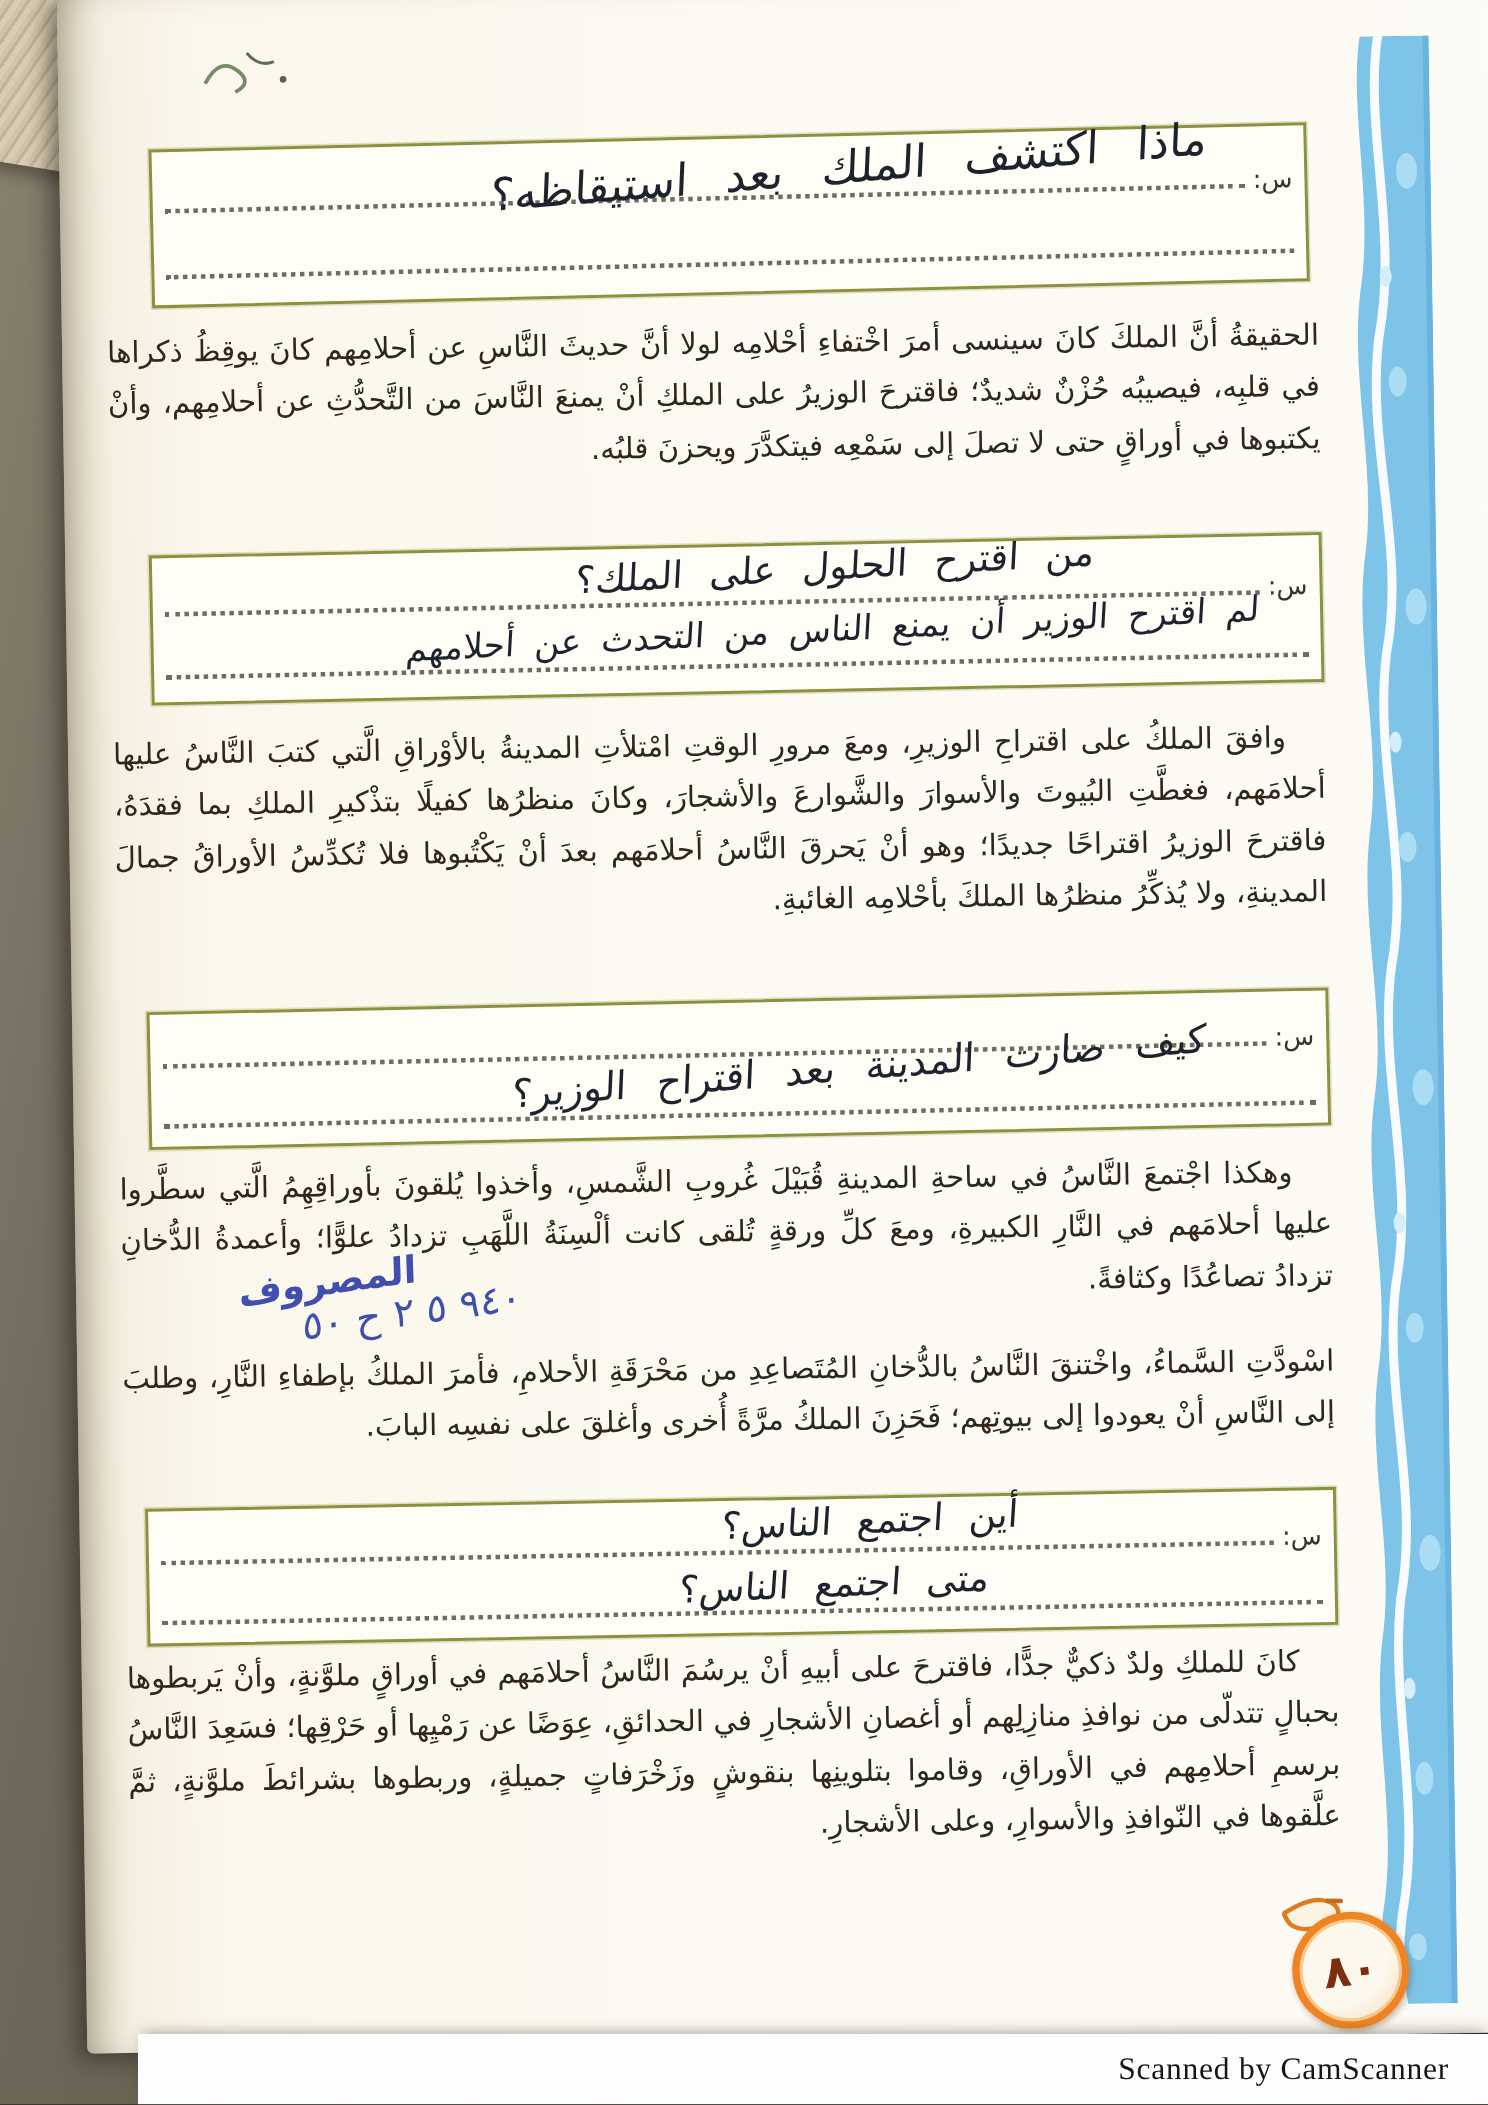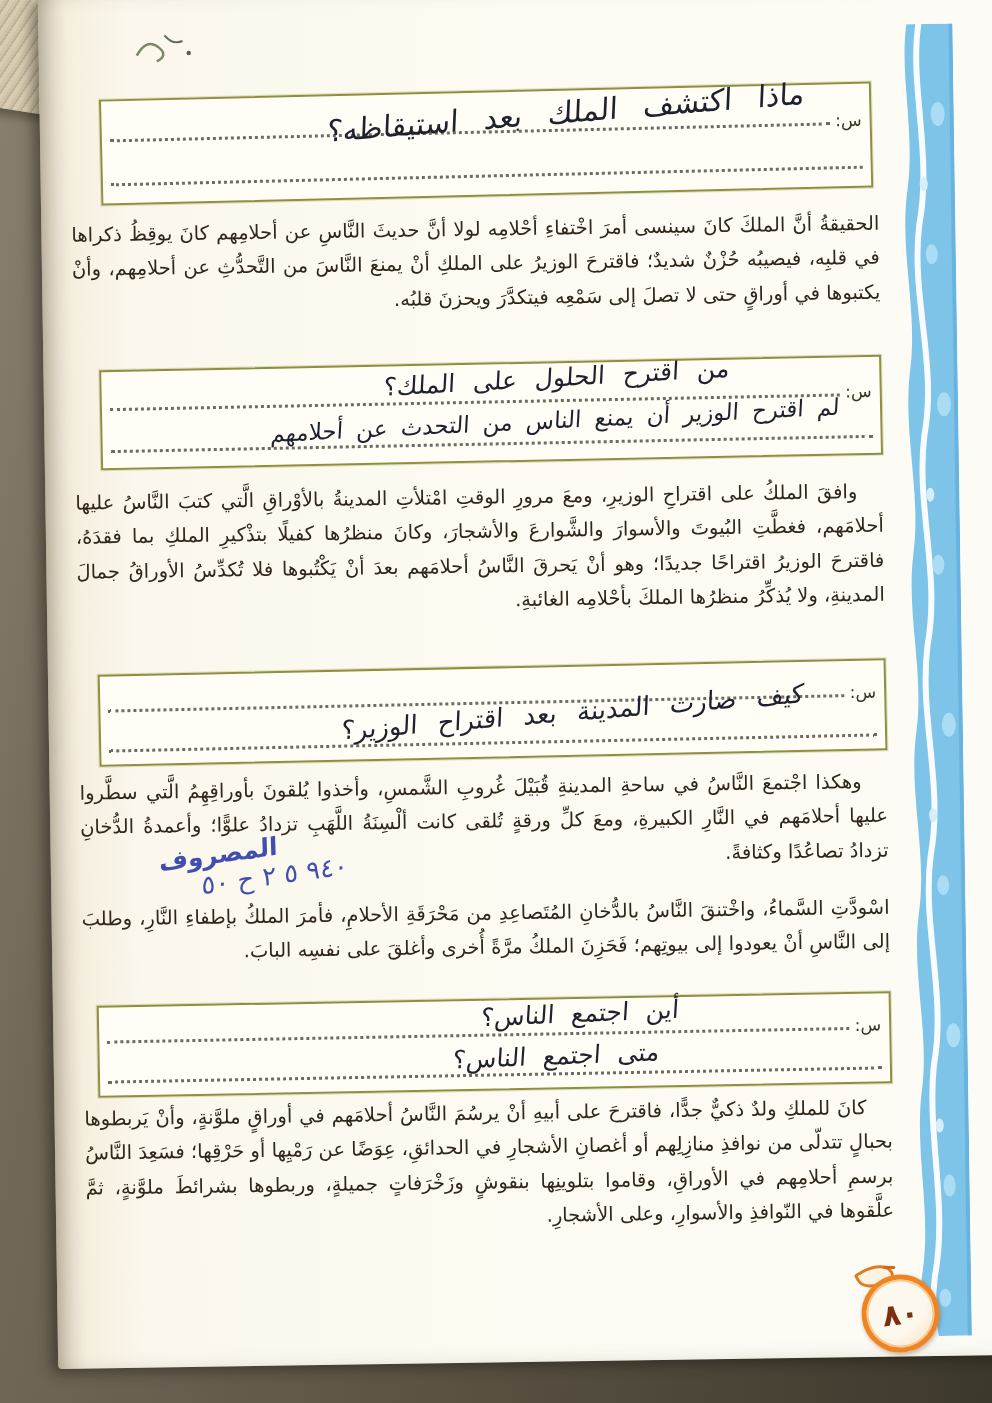--- a/index.html
+++ b/index.html
@@ -201,14 +201,17 @@
 
     <div class="badge">
       <div class="leaf"></div>
       <div class="ring">
         <span class="pnum">٨٠</span>
       </div>
     </div>
 
   </div>
 
+  <div class="scan-strip">
+    <span class="cams">Scanned by CamScanner</span>
+  </div>
 
 </div>
 
 </body></html>

